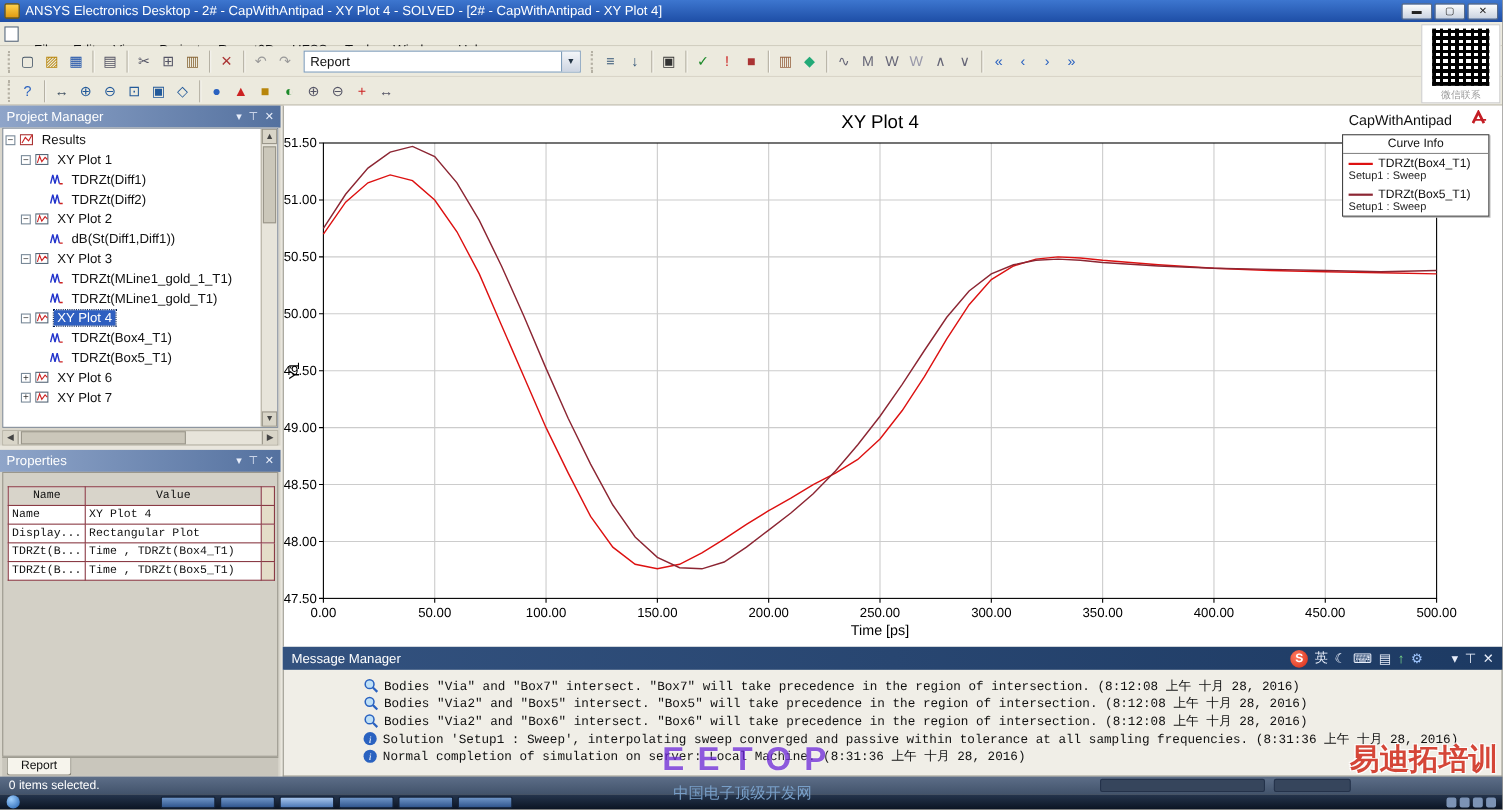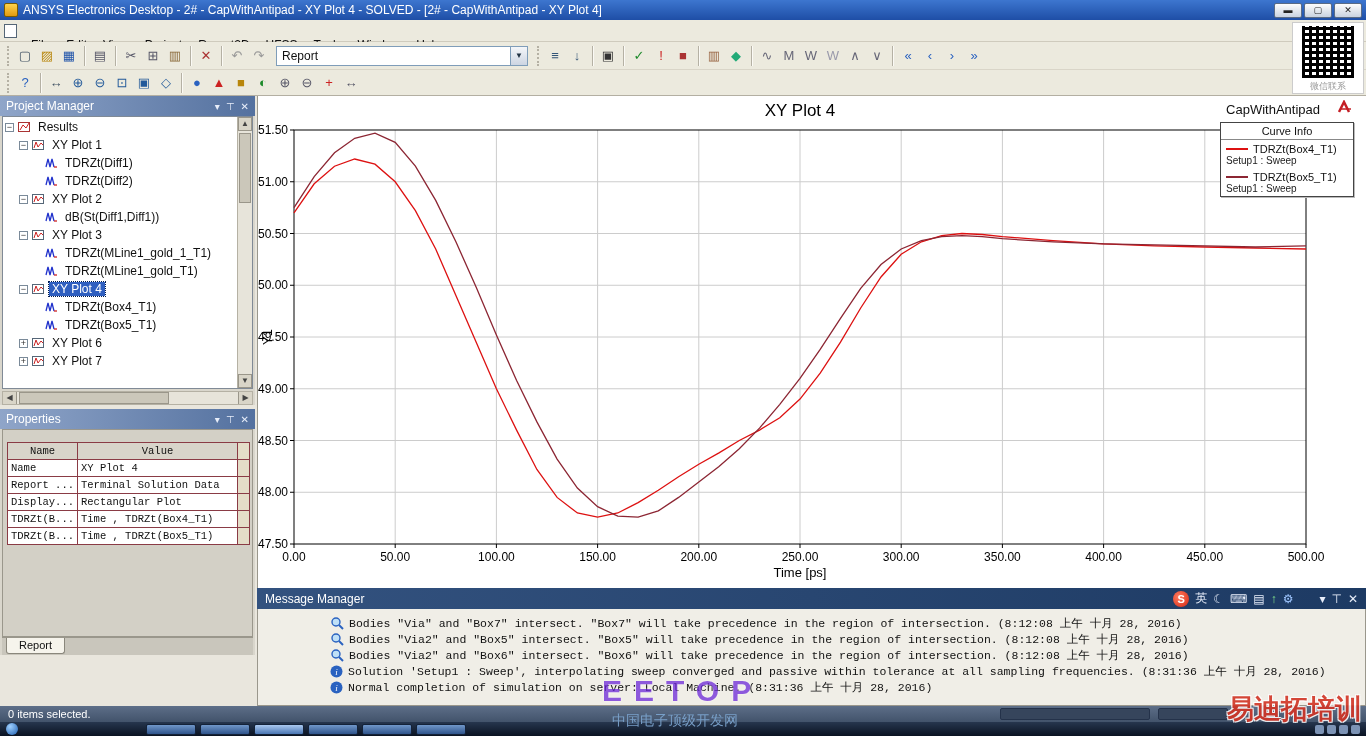--- a/index.html
+++ b/index.html
@@ -57,21 +57,21 @@
   .tree-row.selected .tree-label{background:#2f5fc0;color:#fff;outline:1px dotted #001a4d;}
   .vscroll{position:absolute;top:0;right:0;bottom:0;width:15px;background:#e7e4da;border-left:1px solid #b5b1a4;}
   .vthumb{position:absolute;left:1px;right:1px;top:16px;height:70px;background:#cbc7ba;border:1px solid #9a968a;}
   .sarrow{position:absolute;left:0;right:0;height:14px;background:#d9d5c8;border:1px solid #9a968a;
     font-size:8px;text-align:center;line-height:12px;color:#444;}
   .hscroll{position:absolute;left:2px;right:2px;bottom:0;height:14px;background:#e7e4da;border:1px solid #b5b1a4;display:flex;}
   .harrow{width:14px;height:100%;background:#d9d5c8;border-right:1px solid #9a968a;font-size:8px;line-height:12px;text-align:center;color:#444;flex:none;}
   .harrow.r{margin-left:auto;border-right:none;border-left:1px solid #9a968a;}
   .hthumb{width:150px;background:#cbc7ba;border:1px solid #9a968a;margin-left:2px;}
 
-  .props{position:absolute;left:0;top:409px;width:255px;height:246px;background:#d9d6cc;}
+  .props{position:absolute;left:0;top:409px;width:255px;height:297px;background:#d9d6cc;}
   .props-body{position:absolute;top:20px;left:2px;right:2px;bottom:18px;background:#d3d0c6;border:1px solid #9a978c;
     overflow:hidden;padding:12px 0 0 4px;}
   .props table{border-collapse:collapse;font-family:"Liberation Mono",monospace;font-size:10.5px;background:#fff;}
   .props th,.props td{border:1px solid #8a3b45;padding:1px 3px;height:17px;font-weight:normal;text-align:left;white-space:nowrap;overflow:hidden;}
   .props th{background:#d8d4ca;text-align:center;}
   .props td.x, .props th.x{background:#e4ddc8;}
   .props-tab{position:absolute;left:2px;right:2px;bottom:0;height:18px;background:#c9c6bc;border-top:1px solid #9a978c;display:flex;align-items:flex-start;padding-left:4px;}
   .tab{background:#f6f4ec;border:1px solid #8a877c;border-top:none;border-radius:0 0 3px 3px;padding:1px 12px 2px;font-size:11px;}
 
   
@@ -109,21 +109,21 @@
   .task-btn{width:50px;height:11px;background:linear-gradient(#7097c9,#2f548c);border:1px solid #142238;border-radius:2px;flex:none;}
   .task-btn.active{background:linear-gradient(#a9c8ef,#4a76b4);}
   .tray{margin-left:auto;display:flex;gap:3px;align-items:center;}
   .tray i{width:9px;height:9px;background:#7c93b5;border-radius:2px;display:block;}
 
   
   .wm-eetop{position:absolute;left:602px;top:674px;font-size:30px;font-weight:bold;letter-spacing:12px;
     color:#6d28d9;opacity:.75;text-shadow:0 0 2px #fff;z-index:40;pointer-events:none;}
   .wm-site{position:absolute;left:612px;top:712px;font-size:14px;color:#7ba3cd;opacity:.95;z-index:41;pointer-events:none;}
   .wm-yidi{position:absolute;right:4px;top:672px;font-size:27px;font-weight:bold;color:#d23425;opacity:.9;
-    text-shadow:1px 1px 0 #fff,-1px -1px 0 #fff,1px -1px 0 #fff,-1px 1px 0 #fff;z-index:42;pointer-events:none;margin-top:19px;}
+    text-shadow:1px 1px 0 #fff,-1px -1px 0 #fff,1px -1px 0 #fff,-1px 1px 0 #fff;z-index:42;pointer-events:none;}
 </style>
 </head>
 <body>
 
 <div class="app">
 
   <div class="titlebar">
     <span class="app-icon"></span>
     <span class="ttl">ANSYS Electronics Desktop - 2# - CapWithAntipad - XY Plot 4 - SOLVED - [2# - CapWithAntipad - XY Plot 4]</span>
     <div class="win-btns">
@@ -404,25 +404,20 @@
             <tr>
               <th>Name</th>
               <th>Value</th>
               <th class="x"></th>
             </tr>
           </thead>
           <tbody>
             <tr>
               <td>Name</td>
               <td>XY Plot 4</td>
-              <td class="x"></td>
-            </tr>
-            <tr>
-              <td>Report ...</td>
-              <td>Terminal Solution Data</td>
               <td class="x"></td>
             </tr>
             <tr>
               <td>Display...</td>
               <td>Rectangular Plot</td>
               <td class="x"></td>
             </tr>
             <tr>
               <td>TDRZt(B...</td>
               <td>Time , TDRZt(Box4_T1)</td>

